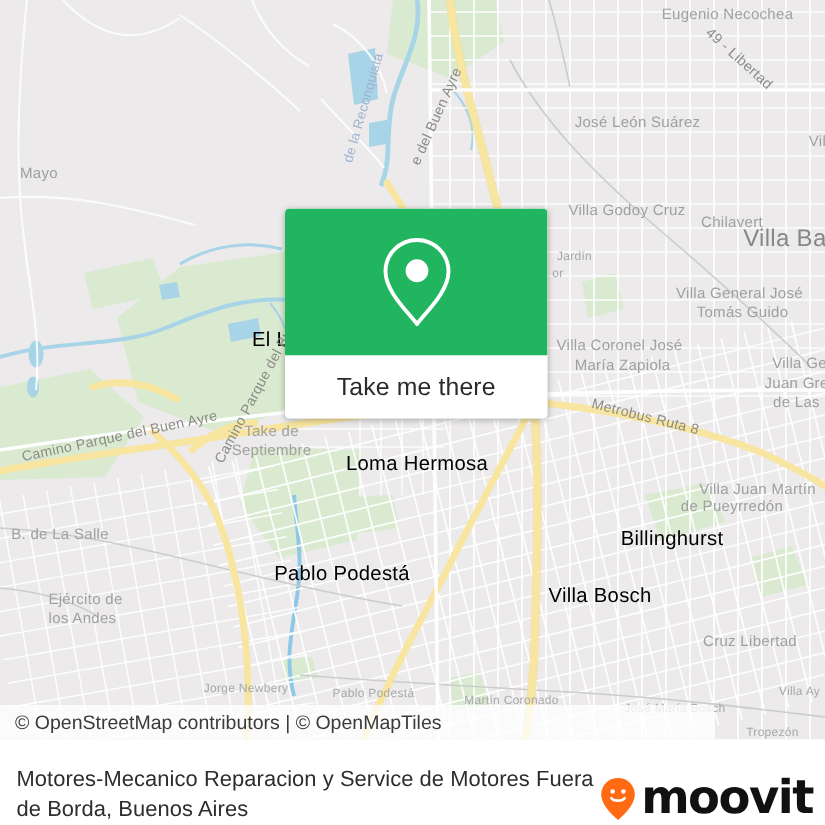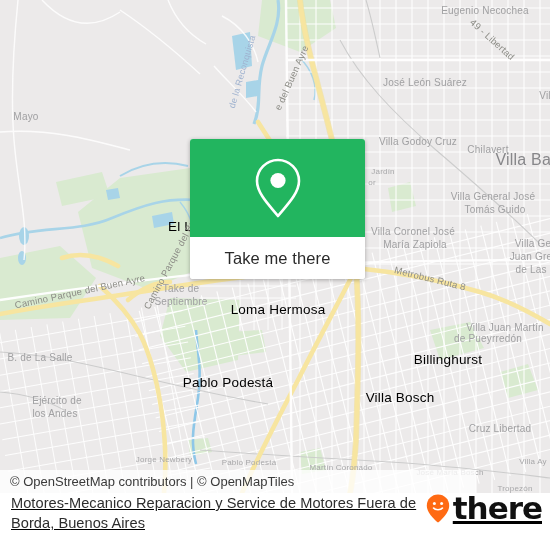--- a/index.html
+++ b/index.html
@@ -111,24 +111,23 @@
 
   
   .footer {
     position: absolute;
     left: 0;
     top: 493px;
     width: 550px;
     height: 57px;
     background: rgba(255,255,255,.93);
     display: flex;
-    align-items: flex-start;
+    align-items: flex-end;
     box-sizing: border-box;
     padding: 0 8px 0 11px;
-    text-decoration: underline;
   }
   .footer-title {
     flex: 1 1 auto;
     font-size: 14.6px;
     line-height: 1.38;
     color: #2d2d2d;
     font-family: "Liberation Sans", sans-serif;
     letter-spacing: .05px;
   }
   .brand {
@@ -422,17 +421,17 @@
 
   <div class="footer">
     <div class="footer-title">Motores-Mecanico Reparacion y Service de Motores Fuera de Borda, Buenos Aires</div>
     <div class="brand">
       <svg class="brand-pin" viewBox="0 0 24 29">
         <path d="M12 0.6 C5.7 0.6 0.8 5.5 0.8 11.7 C0.8 19 9.3 26.4 12 28.6 C14.7 26.4 23.2 19 23.2 11.7 C23.2 5.5 18.3 0.6 12 0.6 Z" fill="#ff6a13"></path>
         <circle cx="8.4" cy="9.6" r="1.5" fill="#ffffff"></circle>
         <circle cx="15.6" cy="9.6" r="1.5" fill="#ffffff"></circle>
         <path d="M7.6 14.1 C9.2 16.3 14.8 16.3 16.4 14.1" fill="none" stroke="#ffffff" stroke-width="1.7" stroke-linecap="round"></path>
       </svg>
-      <span class="brand-word">there</span>
+      <span class="brand-word">moovit</span>
     </div>
   </div>
 
 </div>
 
 </body></html>

